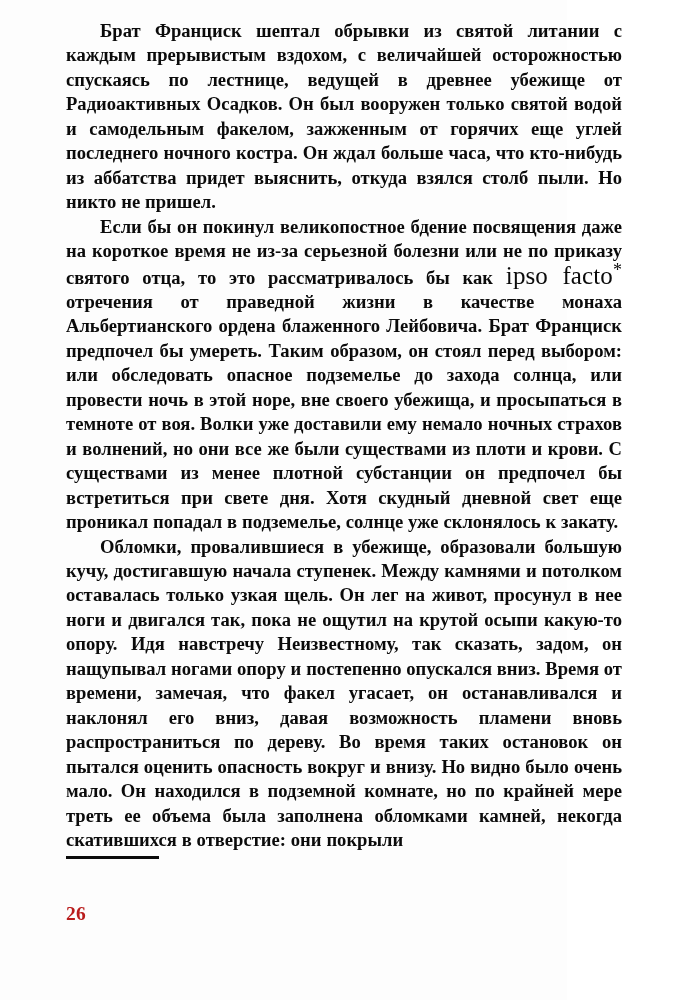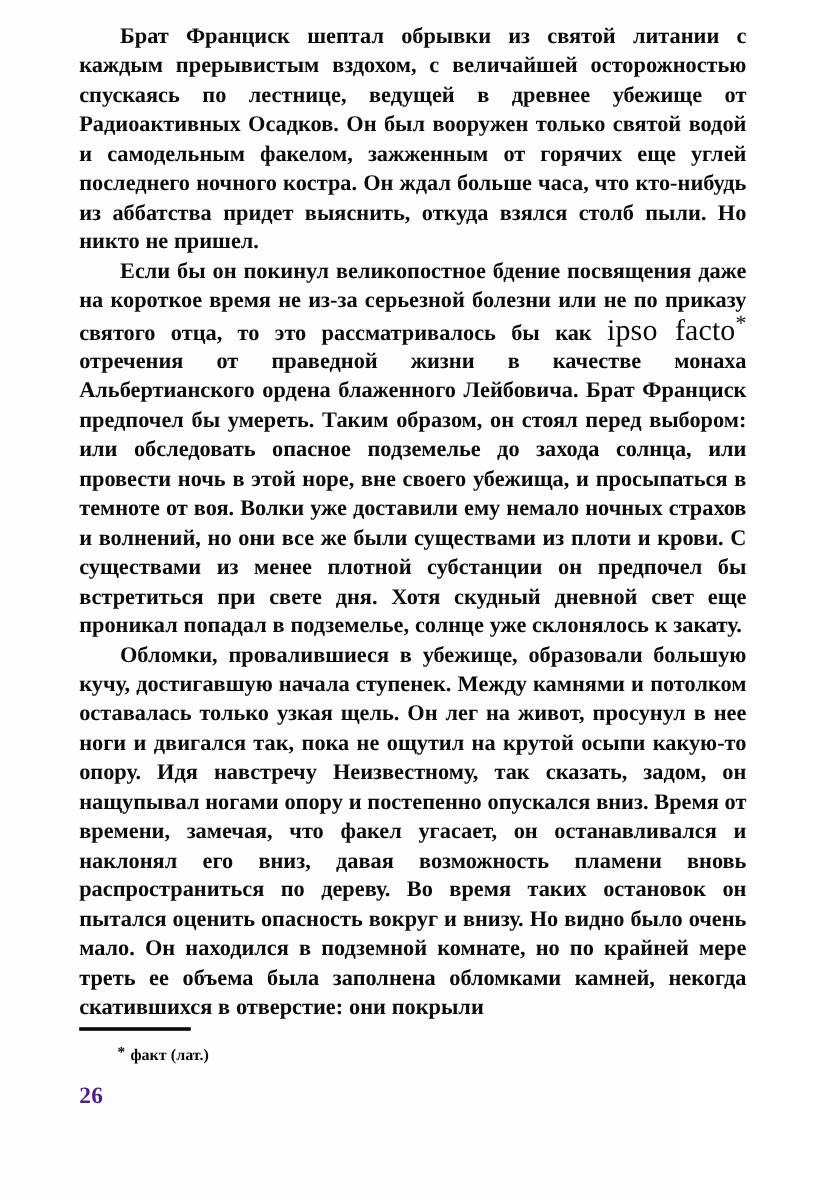--- a/index.html
+++ b/index.html
@@ -94,39 +94,38 @@
   }
 
   
   #page-number {
     position: absolute;
     left: 66px;
     top: 903px;
     font-weight: bold;
     font-size: 19.5px;
     line-height: 22px;
-    color: #4c1d95;
+    color: #b91c1c;
     letter-spacing: 0.3px;
   }
 </style>
 </head>
 <body>
 
 <div id="page">
 
   <div id="text-block">
 
     <p class="para">Брат Франциск шептал обрывки из святой литании с каждым прерывистым вздохом, с величайшей осторожностью спускаясь по лестнице, ведущей в древнее убежище от Радиоактивных Осадков. Он был вооружен только святой водой и самодельным факелом, зажженным от горячих еще углей последнего ночного костра. Он ждал больше часа, что кто-нибудь из аббатства придет выяснить, откуда взялся столб пыли. Но никто не пришел.</p>
 
     <p class="para"><span>Если бы он покинул великопостное бдение посвящения даже на короткое время не из-за серьезной болезни или не по приказу святого отца, то это рассматривалось бы как </span><span class="latin"><span>ipso facto</span><sup>*</sup></span><span> отречения от праведной жизни в качестве монаха Альбертианского ордена блаженного Лейбовича. Брат Франциск предпочел бы умереть. Таким образом, он стоял перед выбором: или обследовать опасное подземелье до захода солнца, или провести ночь в этой норе, вне своего убежища, и просыпаться в темноте от воя. Волки уже доставили ему немало ночных страхов и волнений, но они все же были существами из плоти и крови. С существами из менее плотной субстанции он предпочел бы встретиться при свете дня. Хотя скудный дневной свет еще проникал попадал в подземелье, солнце уже склонялось к закату.</span></p>
 
     <p class="para">Обломки, провалившиеся в убежище, образовали большую кучу, достигавшую начала ступенек. Между камнями и потолком оставалась только узкая щель. Он лег на живот, просунул в нее ноги и двигался так, пока не ощутил на крутой осыпи какую-то опору. Идя навстречу Неизвестному, так сказать, задом, он нащупывал ногами опору и постепенно опускался вниз. Время от времени, замечая, что факел угасает, он останавливался и наклонял его вниз, давая возможность пламени вновь распространиться по дереву. Во время таких остановок он пытался оценить опасность вокруг и внизу. Но видно было очень мало. Он находился в подземной комнате, но по крайней мере треть ее объема была заполнена обломками камней, некогда скатившихся в отверстие: они покрыли</p>
 
   </div>
 
   <div id="footnote-area">
     <div id="footnote-rule"></div>
-    <p id="footnote-text"><span class="fn-mark">*</span> <span>факт (лат.)</span></p>
   </div>
 
   <div id="page-number">26</div>
 
 </div>
 
 </body></html>

